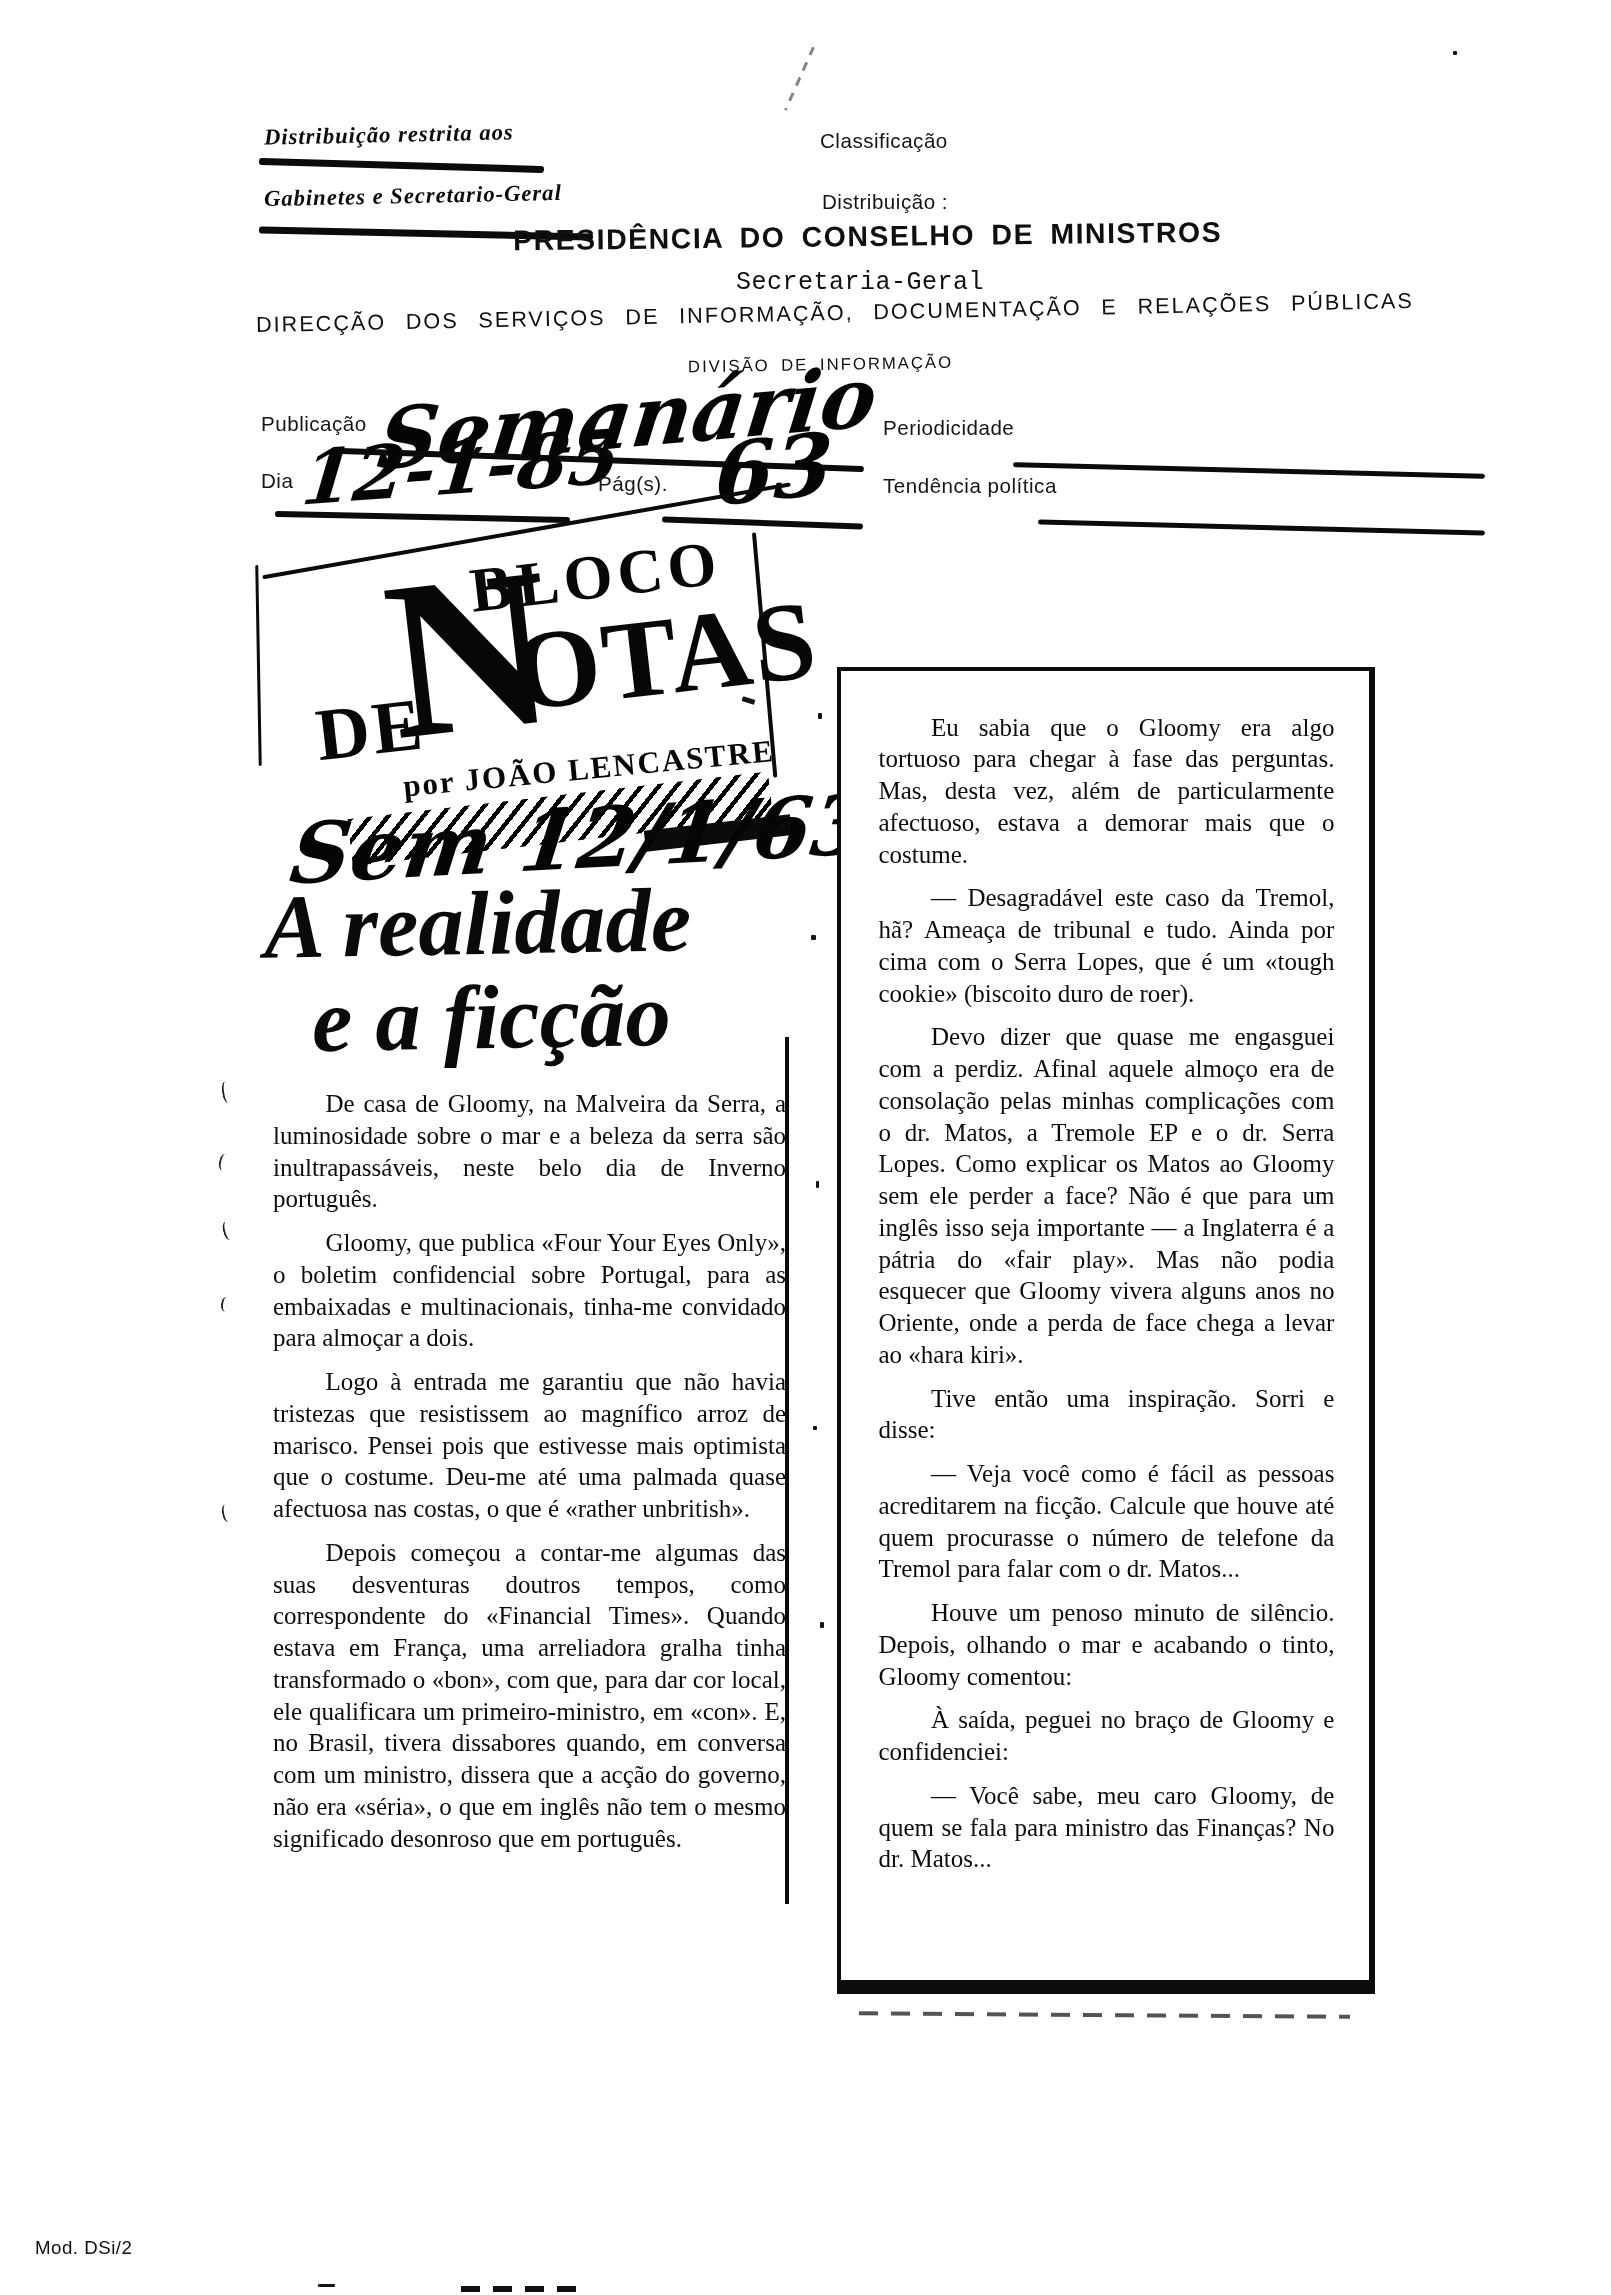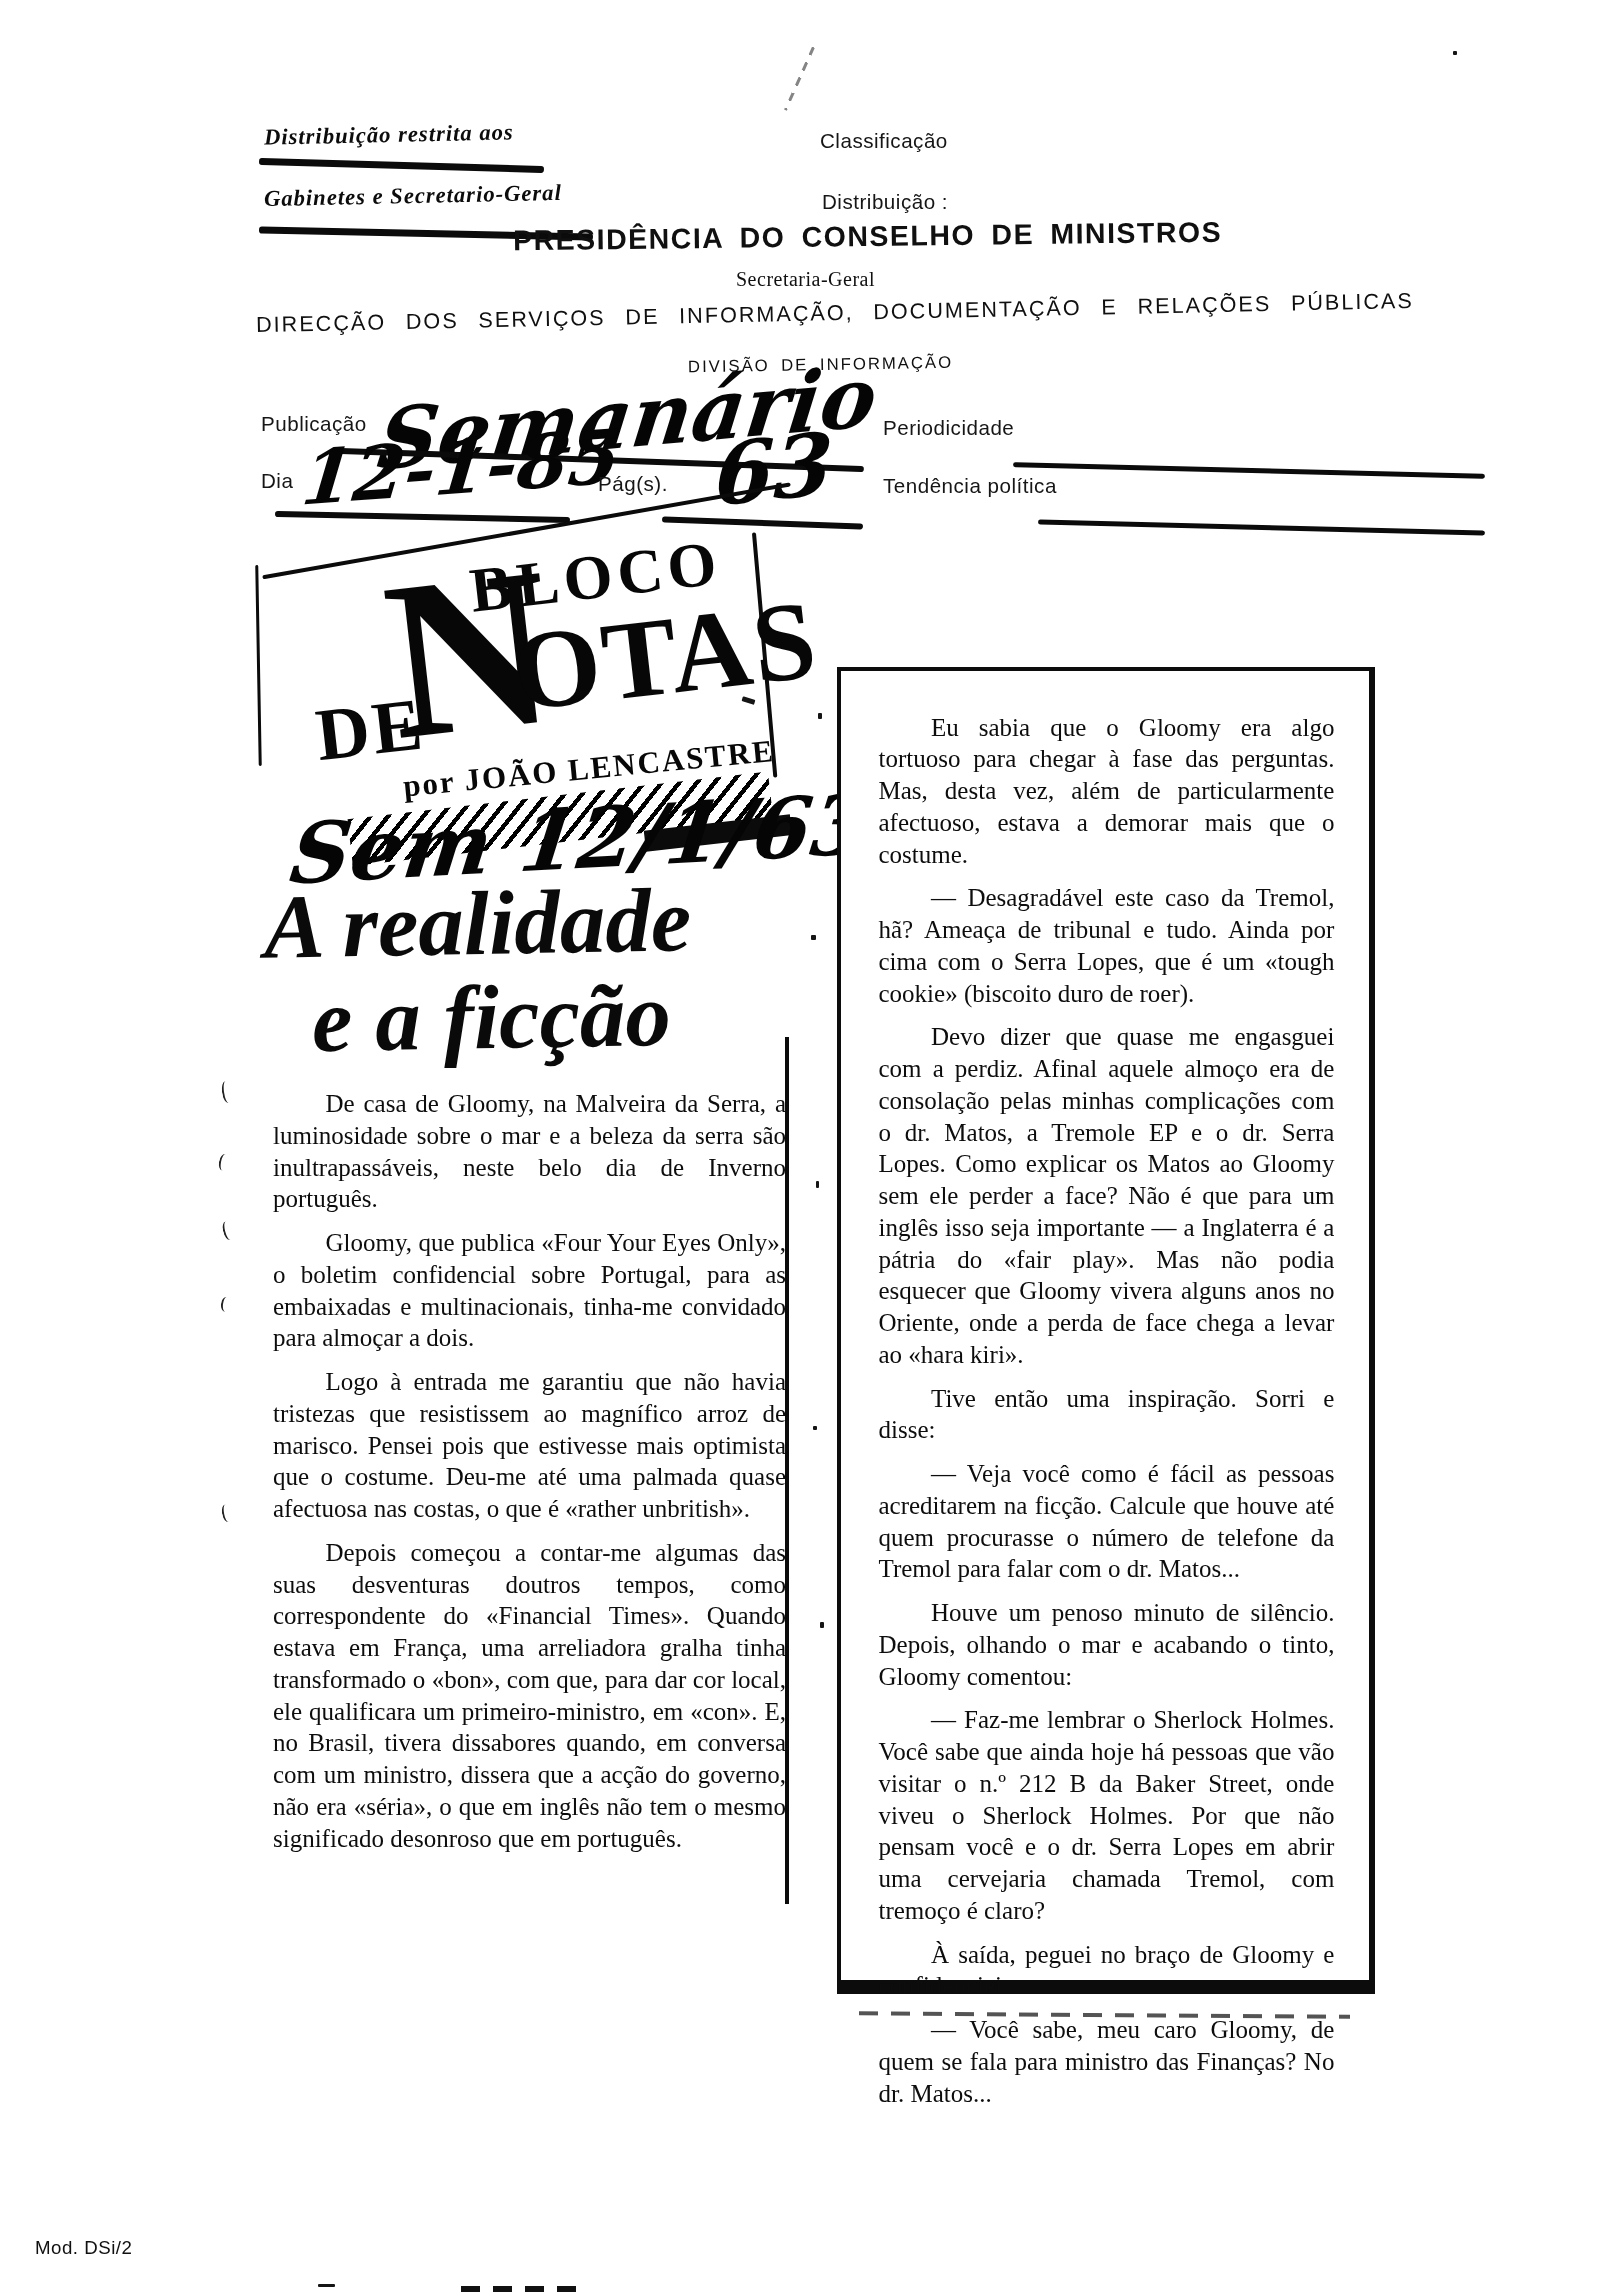--- a/index.html
+++ b/index.html
@@ -17,21 +17,21 @@
          color:#0c0c0c;transform:rotate(-1.2deg);letter-spacing:1px;}
   .rule{background:#0b0b0b;border-radius:2.9px;}
 
   
   .hand{font-family:"DejaVu Serif",serif;font-style:italic;font-weight:bold;color:#050505;
         white-space:nowrap;}
 
   
   .org-title{font-family:"Liberation Sans",sans-serif;font-weight:bold;font-size:28.5px;
              letter-spacing:1.5px;word-spacing:6.9px;white-space:nowrap;transform:rotate(-0.7deg);}
-  .org-sub1{font-family:Liberation Serif, serif;font-size:20px;letter-spacing:0.5px;}
+  .org-sub1{font-family:Liberation Mono, monospace;font-size:25px;letter-spacing:0.5px;}
   .org-sub2{font-family:"Liberation Sans",sans-serif;font-size:21.6px;letter-spacing:2px;
             word-spacing:11.8px;white-space:nowrap;transform:rotate(-1.2deg);}
   .org-sub3{font-family:"Liberation Sans",sans-serif;font-size:16.7px;letter-spacing:2px;
             word-spacing:4.9px;white-space:nowrap;transform:rotate(-1deg);}
 
   
   .logo-wrap{transform:rotate(-6.5deg);transform-origin:top left;}
   .logo-word{font-family:"Liberation Serif",serif;font-weight:bold;color:#070707;white-space:nowrap;line-height:1;}
   .hatch{background:repeating-linear-gradient(135deg,#000 0 4.4px,transparent 4.4px 13.8px);}
   .headline{font-family:"Liberation Serif",serif;font-style:italic;font-weight:bold;
@@ -109,21 +109,20 @@
   <div class="abs rule" style="left:785px;top:1037px;width:3.9px;height:867px;border-radius:0;"></div>
 
   <div class="abs artbox" style="left:837px;top:667px;width:538px;height:1327px;padding:28.5px 22.6px 9.8px 25.5px;">
     <div class="colbody">
       <p>Eu sabia que o Gloomy era algo tortuoso para chegar à fase das perguntas. Mas, desta vez, além de particularmente afectuoso, estava a demorar mais que o costume.</p>
       <p>— Desagradável este caso da Tremol, hã? Ameaça de tribunal e tudo. Ainda por cima com o Serra Lopes, que é um «tough cookie» (biscoito duro de roer).</p>
       <p>Devo dizer que quase me engasguei com a perdiz. Afinal aquele almoço era de consolação pelas minhas complicações com o dr. Matos, a Tremole EP e o dr. Serra Lopes. Como explicar os Matos ao Gloomy sem ele perder a face? Não é que para um inglês isso seja importante — a Inglaterra é a pátria do «fair play». Mas não podia esquecer que Gloomy vivera alguns anos no Oriente, onde a perda de face chega a levar ao «hara kiri».</p>
       <p>Tive então uma inspiração. Sorri e disse:</p>
       <p>— Veja você como é fácil as pessoas acreditarem na ficção. Calcule que houve até quem procurasse o número de telefone da Tremol para falar com o dr. Matos...</p>
       <p>Houve um penoso minuto de silêncio. Depois, olhando o mar e acabando o tinto, Gloomy comentou:</p>
-      <p>— Faz-me lembrar o Sherlock Holmes. Você sabe que ainda hoje há pessoas que vão visitar o n.º 212 B da Baker Street, onde viveu o Sherlock Holmes. Por que não pensam você e o dr. Serra Lopes em abrir uma cervejaria chamada Tremol, com tremoço é claro?</p>
       <p>À saída, peguei no braço de Gloomy e confidenciei:</p>
       <p>— Você sabe, meu caro Gloomy, de quem se fala para ministro das Finanças? No dr. Matos...</p>
     </div>
   </div>
 
   <div class="abs dashline fade" style="left:859px;top:2013px;width:491px;height:4.4px;transform:rotate(.4deg);"></div>
 
   <div class="abs curl" style="left:222px;top:1081px;transform:rotate(-8deg);"></div>
   <div class="abs curl" style="left:219px;top:1154px;transform:rotate(10deg);height:16.7px;"></div>
   <div class="abs curl" style="left:223px;top:1221px;transform:rotate(-14deg);height:18.7px;"></div>

